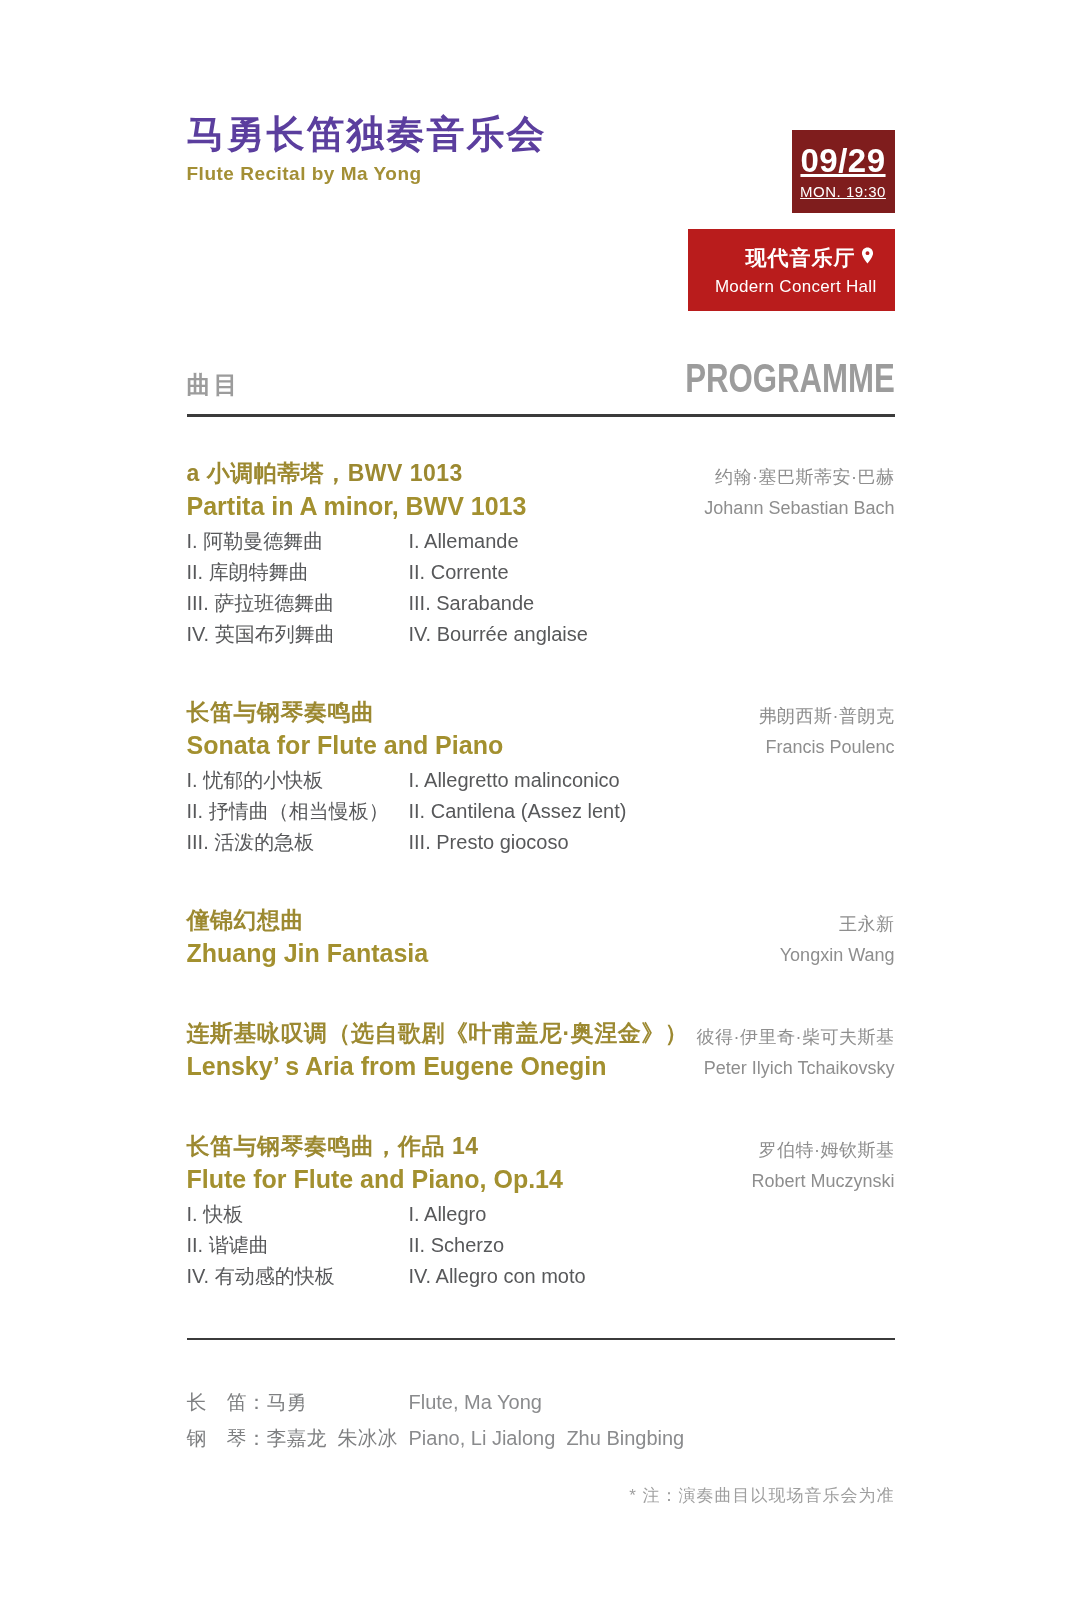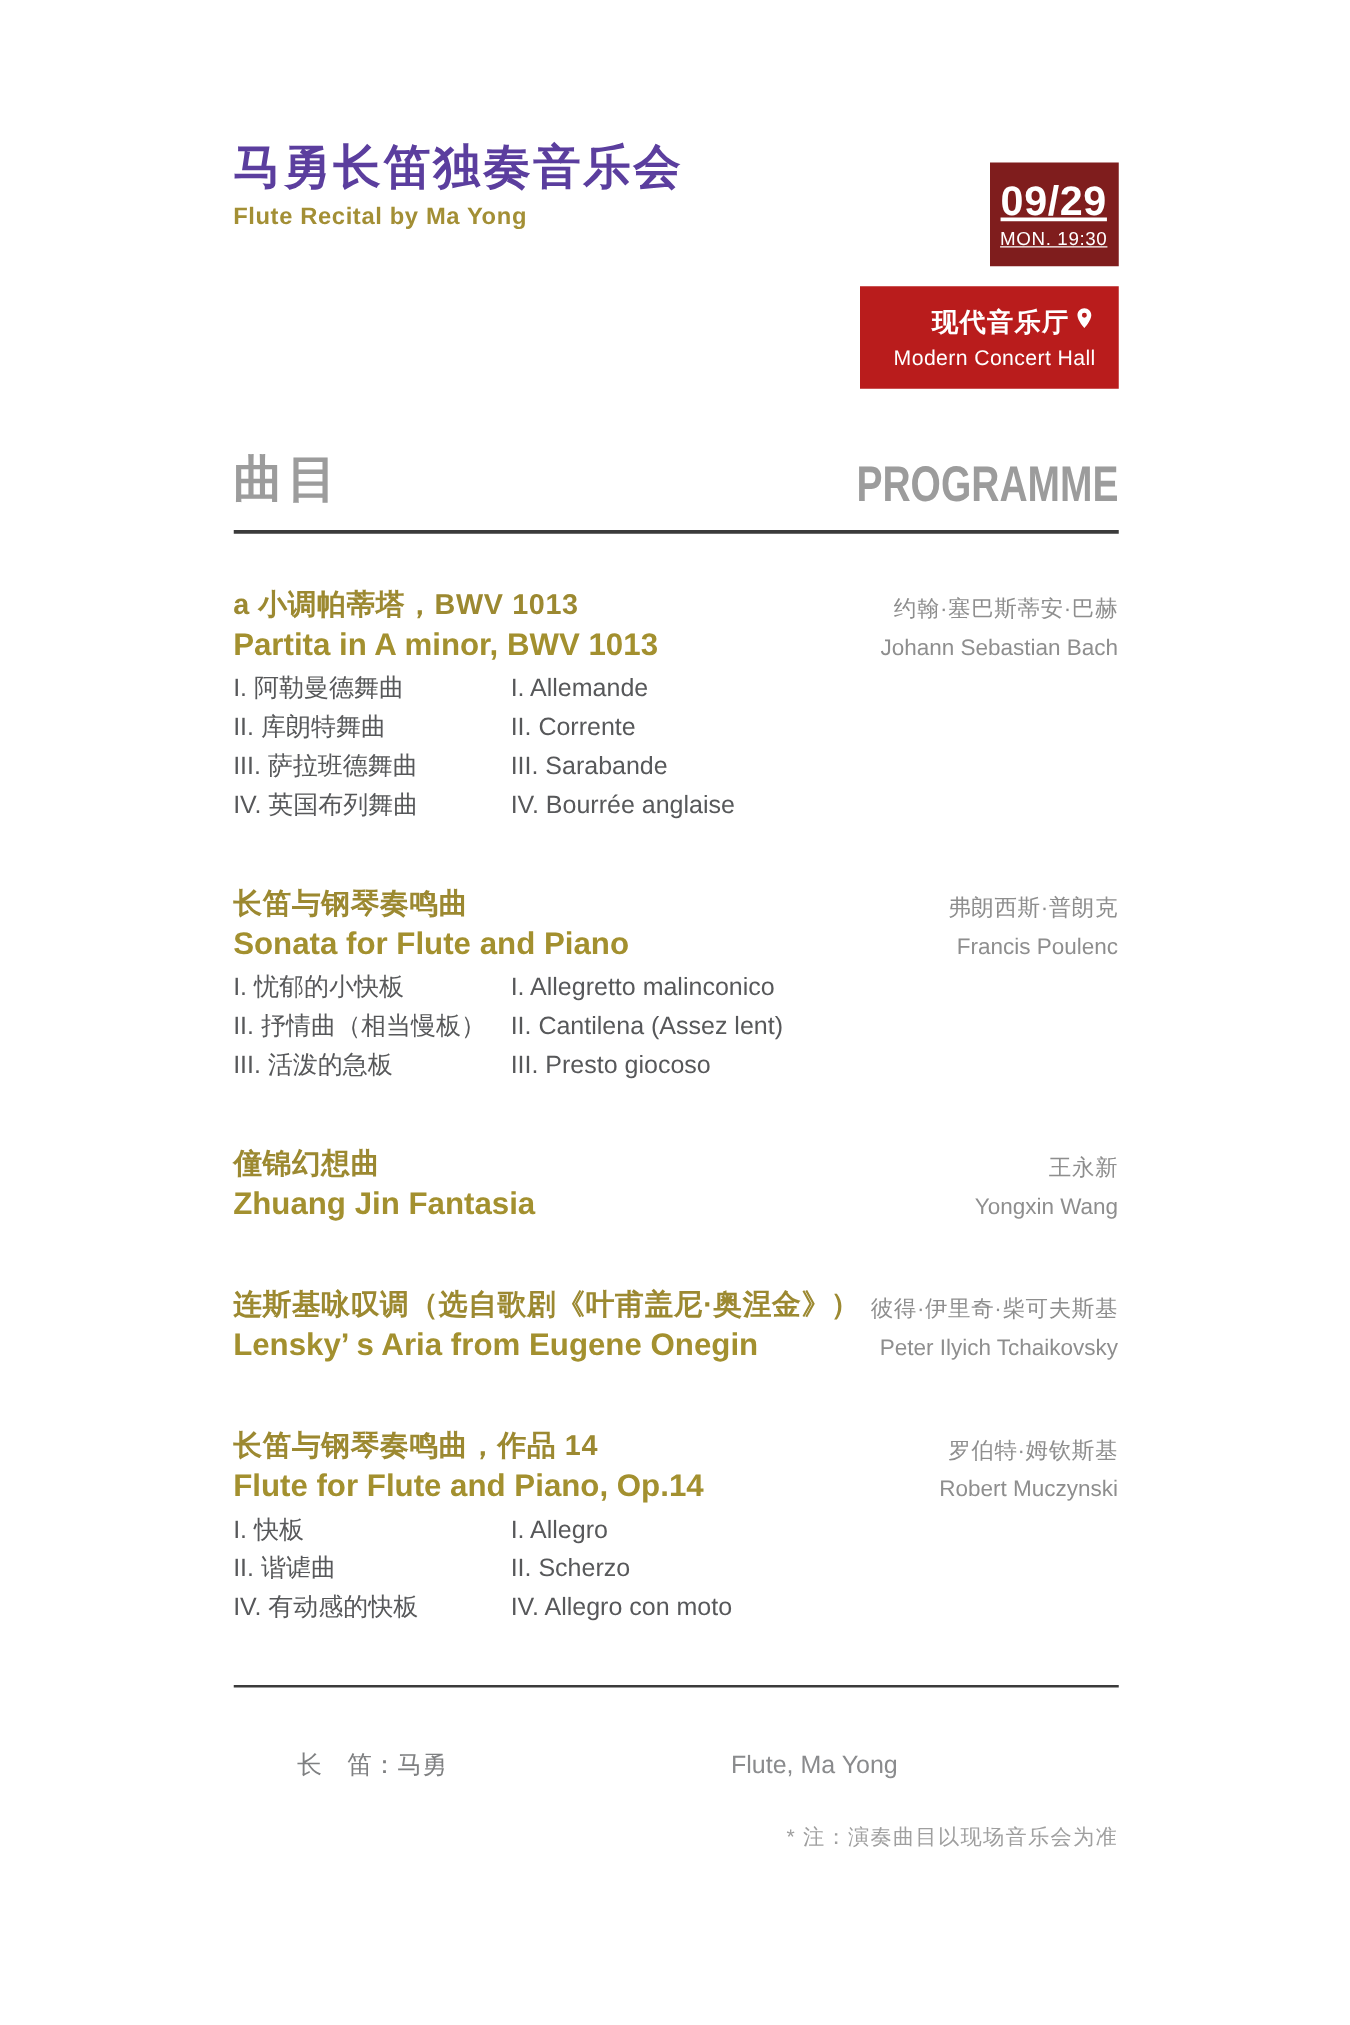--- a/index.html
+++ b/index.html
@@ -25,35 +25,35 @@
     background:#b91c1c; color:#ffffff; width:207px; height:82px; margin-top:16px;
     display:flex; flex-direction:column; align-items:flex-end; justify-content:center;
     padding-right:18px;
   }
   .venue-zh { font-size:21px; font-weight:700; display:flex; align-items:center; letter-spacing:1px; }
   .venue-zh svg { margin-left:2px; }
   .venue-en { font-size:17px; margin-top:5px; letter-spacing:0.3px; }
   
   .content { padding:0 83px 0 84px; }
   .programme-header { display:flex; justify-content:space-between; align-items:flex-end; margin-top:46px; }
-  .pm-zh { font-size:40px; font-weight:700; color:#9c9c9c; letter-spacing:3px; }
+  .pm-zh { font-size:24px; font-weight:700; color:#9c9c9c; letter-spacing:3px; }
   .pm-en { font-size:40px; font-weight:700; color:#9c9c9c; transform:scaleX(0.78); transform-origin:right bottom; letter-spacing:0px; }
   .rule-top { border-top:3px solid #3b3b3b; margin-top:13px; }
   .sections { margin-top:40px; }
   .piece { display:flex; justify-content:space-between; align-items:flex-start; margin-bottom:46px; }
   .piece-title-zh { font-size:23px; font-weight:700; color:#9c8931; line-height:32px; letter-spacing:0.5px; }
   .piece-title-en { font-size:25px; font-weight:700; color:#a3902f; line-height:34px; }
   .movements { margin-top:3px; }
   .movement-row { display:grid; grid-template-columns:222px auto; font-size:20px; color:#57585a; line-height:31px; }
   .piece-composer { text-align:right; padding-top:5px; color:#8e8e8e; flex-shrink:0; }
   .composer-zh { font-size:18px; line-height:31px; letter-spacing:0.5px; }
   .composer-en { font-size:18px; line-height:31px; }
   .rule-bottom { border-top:2px solid #3b3b3b; margin-top:18px; }
   .performers { margin-top:44px; }
-  .performer-row { display:grid; grid-template-columns:222px auto; font-size:20px; color:#7f8082; line-height:36px; white-space:pre;text-align:center; }
+  .performer-row { display:grid; grid-template-columns:222px auto; font-size:20px; color:#7f8082; line-height:36px; white-space:pre; }
   .performer-en { color:#8a8b8d; }
   .footnote { text-align:right; margin-top:28px; font-size:17px; color:#9f9f9f; letter-spacing:1px; }
 </style>
 </head>
 <body>
 
 <div class="page">
 
   <div class="header">
     <div class="title-block">
@@ -190,18 +190,22 @@
 
     </div>
 
     <div class="rule-bottom"></div>
 
     <div class="performers">
       <div class="performer-row">
         <span>长　笛：马勇</span>
         <span class="performer-en">Flute, Ma Yong</span>
       </div>
+      <div class="performer-row">
+        <span>钢　琴：李嘉龙  朱冰冰</span>
+        <span class="performer-en">Piano, Li Jialong  Zhu Bingbing</span>
+      </div>
     </div>
 
     <div class="footnote">* 注：演奏曲目以现场音乐会为准</div>
 
   </div>
 </div>
 
 </body></html>

